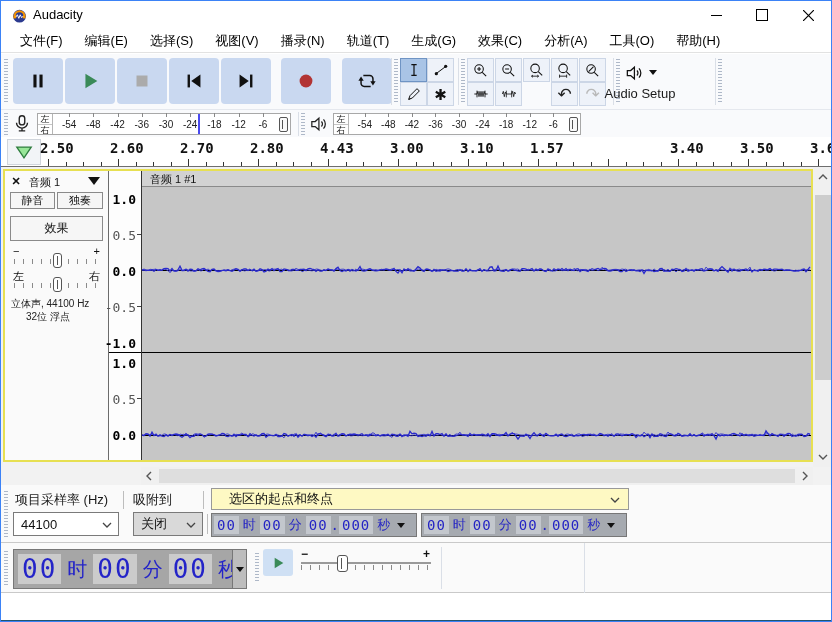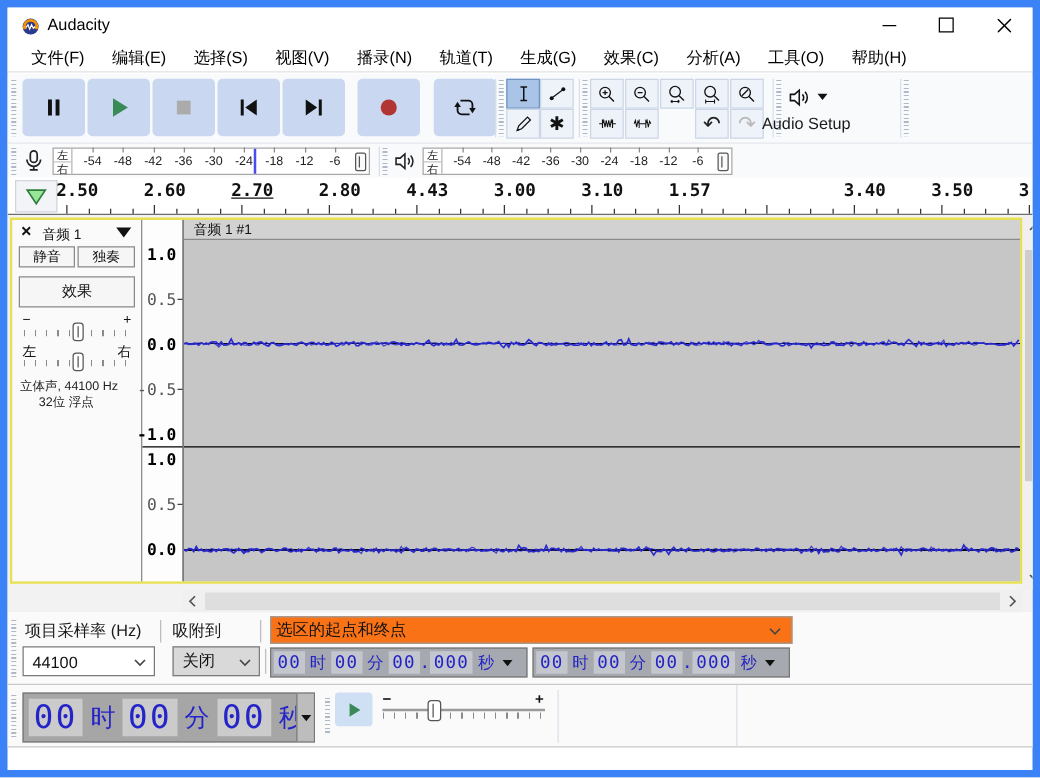--- a/index.html
+++ b/index.html
@@ -1,16 +1,16 @@
 <!DOCTYPE html>
 <html><head>
 <meta charset="utf-8">
 <style>
   html,body{margin:0;padding:0;background:#e8e8e8;}
-  #app{position:relative;width:832px;height:622px;background:#fff;border:6px solid #3b82f6;box-sizing:border-box;
+  #app{position:relative;width:832px;height:622px;background:#fff;border:1px solid #3b82f6;box-sizing:border-box;
        font-family:"Liberation Sans",sans-serif;color:#111;overflow:hidden;-webkit-user-select:none;user-select:none;}
   .abs{position:absolute;}
   .grip{position:absolute;width:4px;background-image:repeating-linear-gradient(to bottom,#aeb8c8 0 1px,transparent 1px 3px);}
   .vsep{position:absolute;width:1px;background:#dadfe7;}
 
   
   #titlebar{position:absolute;left:0;top:0;width:100%;height:28px;background:#fff;}
   #titlebar .title{position:absolute;left:32px;top:6px;font-size:13px;color:#000;}
   .winbtn{position:absolute;top:0;width:46px;height:28px;display:flex;align-items:center;justify-content:center;}
 
@@ -67,21 +67,21 @@
   #hscrollrow{position:absolute;left:0;top:466px;width:832px;height:18px;background:#f2f2f2;}
   #hbar{position:absolute;left:140px;top:0;width:672px;height:18px;background:#f0f0f0;}
   #hthumb{position:absolute;left:18px;top:2px;width:636px;height:14px;background:#dedede;}
   .sarrow{position:absolute;display:flex;align-items:center;justify-content:center;width:16px;height:16px;color:#555;}
 
   
   #seltoolbar{position:absolute;left:0;top:484px;width:832px;height:58px;background:#fafafa;border-bottom:1px solid #c9c9c9;box-sizing:border-box;}
   .flabel{position:absolute;font-size:13px;color:#1a1a1a;}
   .combo{position:absolute;height:24px;border:1px solid #7a7a7a;background:#fff;font-size:13px;display:flex;align-items:center;padding-left:7px;box-sizing:border-box;}
   .combo .chev{position:absolute;right:6px;top:9px;}
-  .rangebox{position:absolute;left:210px;top:3px;width:418px;height:22px;background:#f97316;border:1px solid #999;box-sizing:border-box;font-size:13px;display:flex;align-items:center;padding-left:4px;}
+  .rangebox{position:absolute;left:210px;top:3px;width:418px;height:22px;background:#fef9c3;border:1px solid #999;box-sizing:border-box;font-size:13px;display:flex;align-items:center;padding-left:17px;}
   .timefield{position:absolute;top:28px;height:24px;background:#a6aab0;border:1px solid #777;box-sizing:border-box;display:flex;align-items:center;padding:0 2px;}
   .tseg{background:#c3c7cd;color:#2424c4;font-family:"DejaVu Sans Mono",monospace;font-size:14px;padding:1px 3px;letter-spacing:1px;}
   .tunit{color:#2424c4;font-size:13px;margin:0 4px;}
   .tdot{color:#2424c4;font-family:"DejaVu Sans Mono",monospace;font-size:14px;}
   .tarrow{width:0;height:0;border-left:4px solid transparent;border-right:4px solid transparent;border-top:5px solid #111;margin-left:3px;}
 
   
   #timerow{position:absolute;left:0;top:542px;width:832px;height:50px;background:#fafafa;border-bottom:1px solid #c9c9c9;box-sizing:border-box;}
   #bigtime{position:absolute;left:12px;top:6px;width:234px;height:40px;background:#a6a6a6;border:1px solid #777;box-sizing:border-box;display:flex;align-items:center;padding-left:4px;}
   .bseg{background:#cbcbcb;color:#2424c8;font-family:"DejaVu Sans Mono",monospace;font-size:26px;padding:0 4px;letter-spacing:2px;}
@@ -340,21 +340,21 @@
   </div>
 
   <div id="timeline">
     <div class="abs" style="left:6px;top:2px;width:32px;height:24px;background:#f2f4f7;border:1px solid #d0d5dc;display:flex;align-items:center;justify-content:center">
       <svg width="18" height="15" viewBox="0 0 20 16">
         <polygon points="2,2 18,2 10,14" fill="#98e698" stroke="#2f7d3f" stroke-width="1.5"></polygon>
       </svg>
     </div>
     <span class="tl-label" style="left: 39px;">2.50</span>
     <span class="tl-label" style="left: 109px;">2.60</span>
-    <span class="tl-label" style="left: 179px; text-decoration: underline;">2.70</span>
+    <span class="tl-label" style="left: 179px;">2.70</span>
     <span class="tl-label" style="left: 249px;">2.80</span>
     <span class="tl-label" style="left: 319px;">4.43</span>
     <span class="tl-label" style="left: 389px;">3.00</span>
     <span class="tl-label" style="left: 459px;">3.10</span>
     <span class="tl-label" style="left: 529px;">1.57</span>
     <span class="tl-label" style="left: 586px; margin-top: 46px;">3.30</span>
     <span class="tl-label" style="left: 669px;">3.40</span>
     <span class="tl-label" style="left: 739px;">3.50</span>
     <span class="tl-label" style="left: 809px;">3.60</span>
   <div class="tl-tick" style="left: 47px; height: 7px;"></div>

